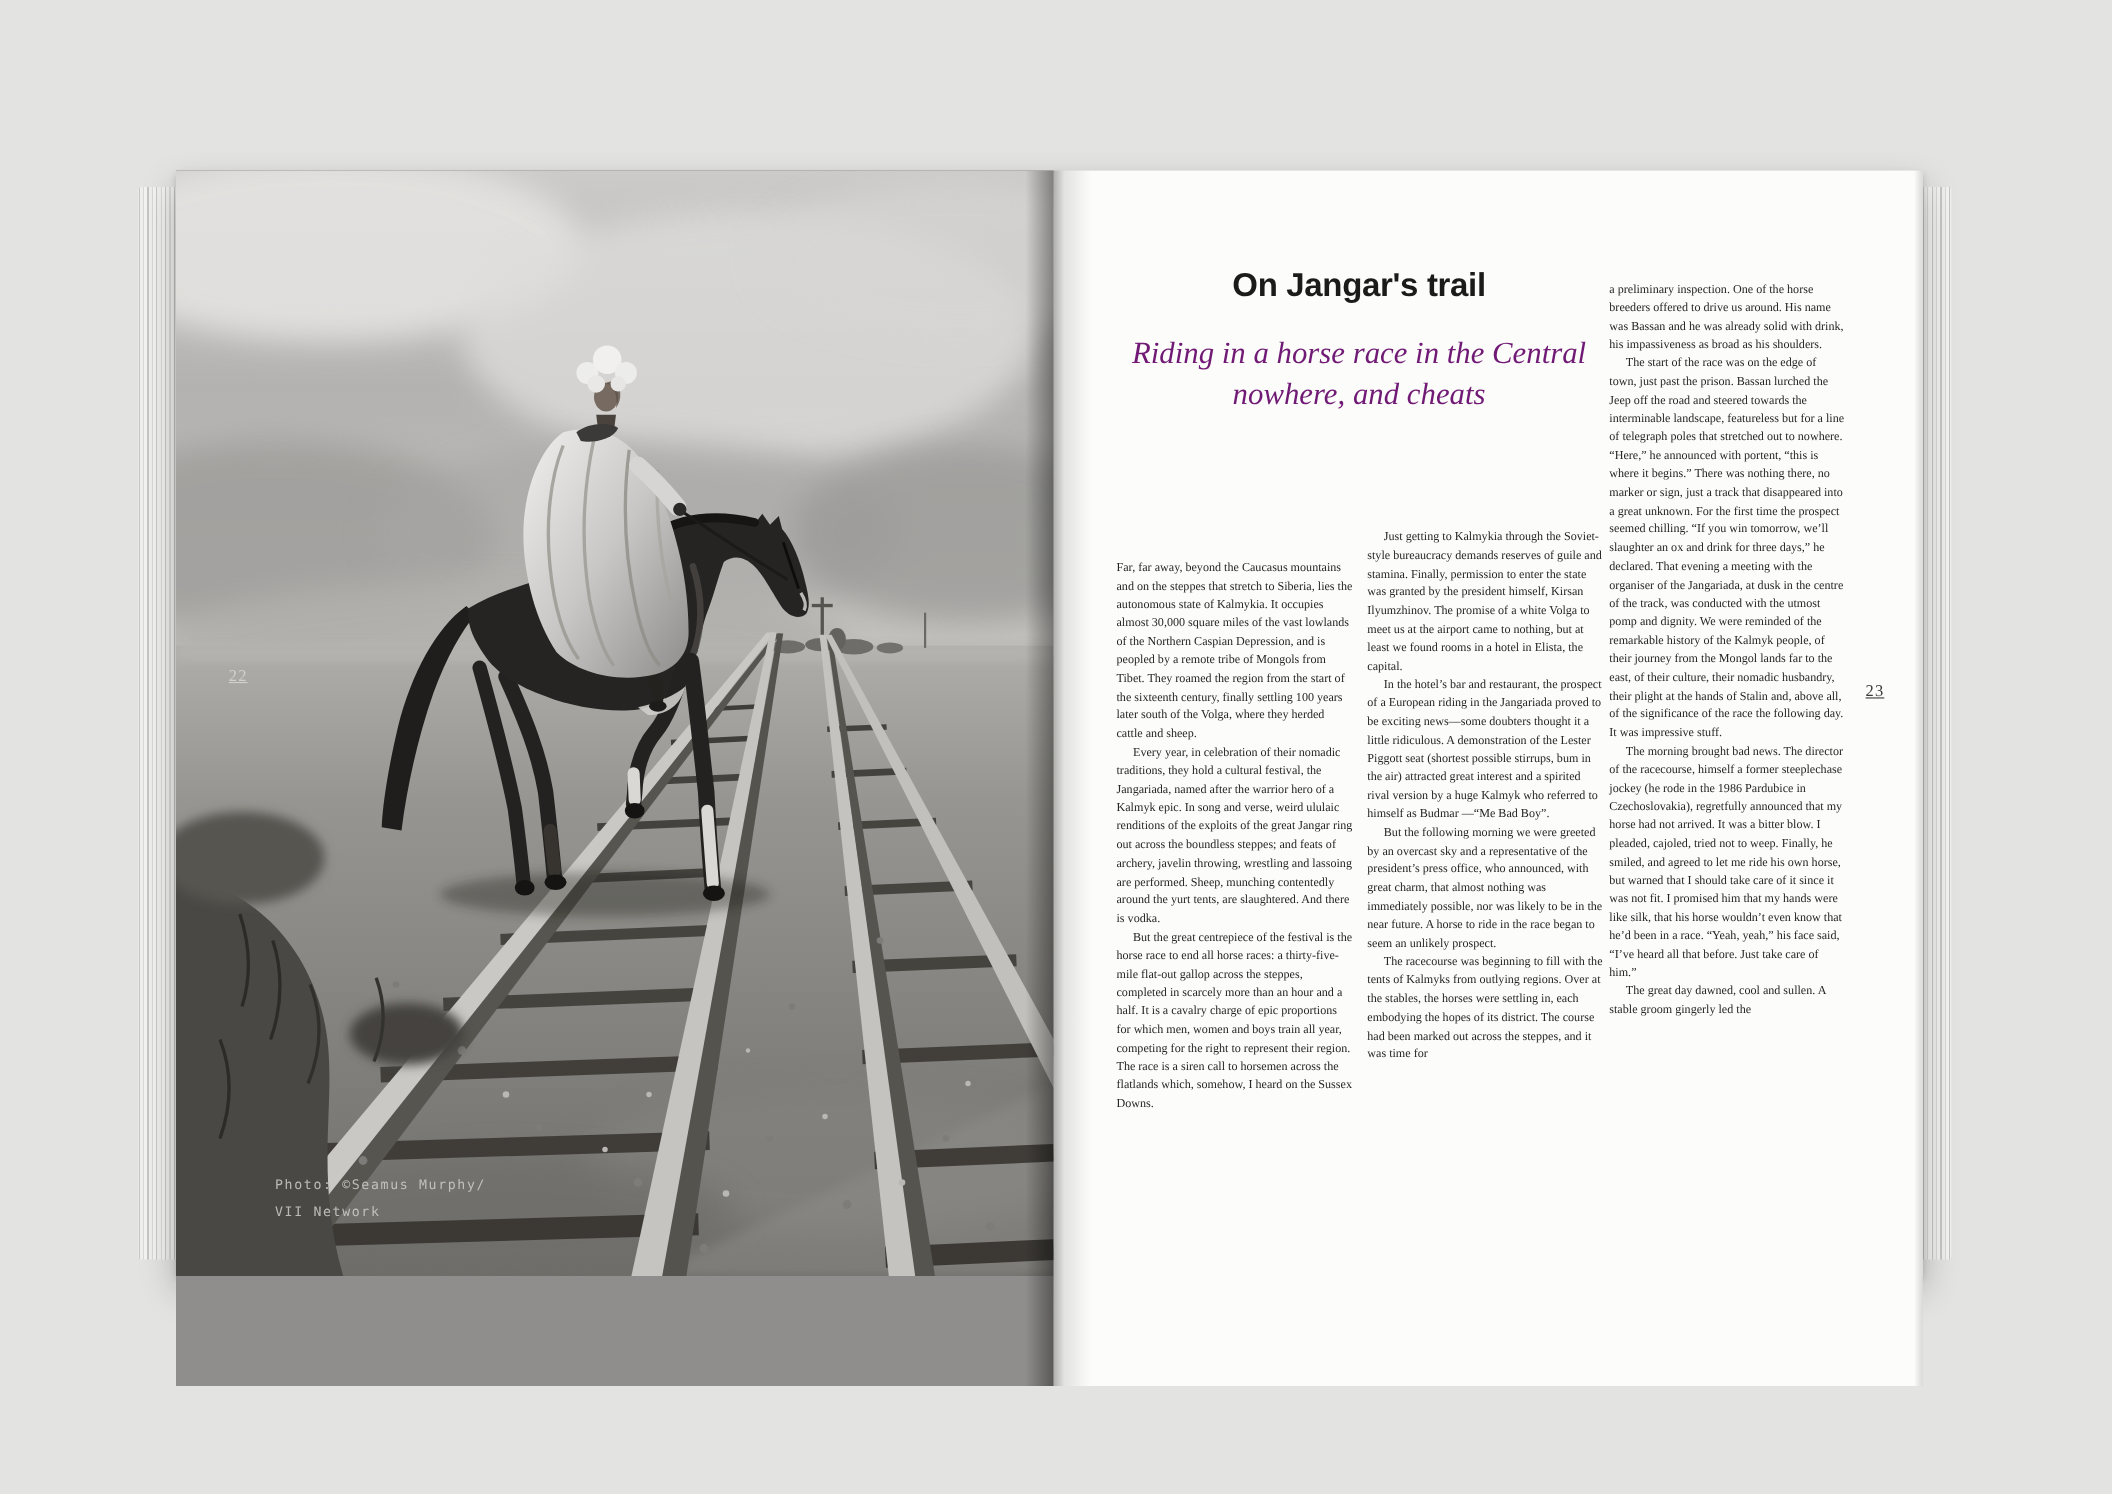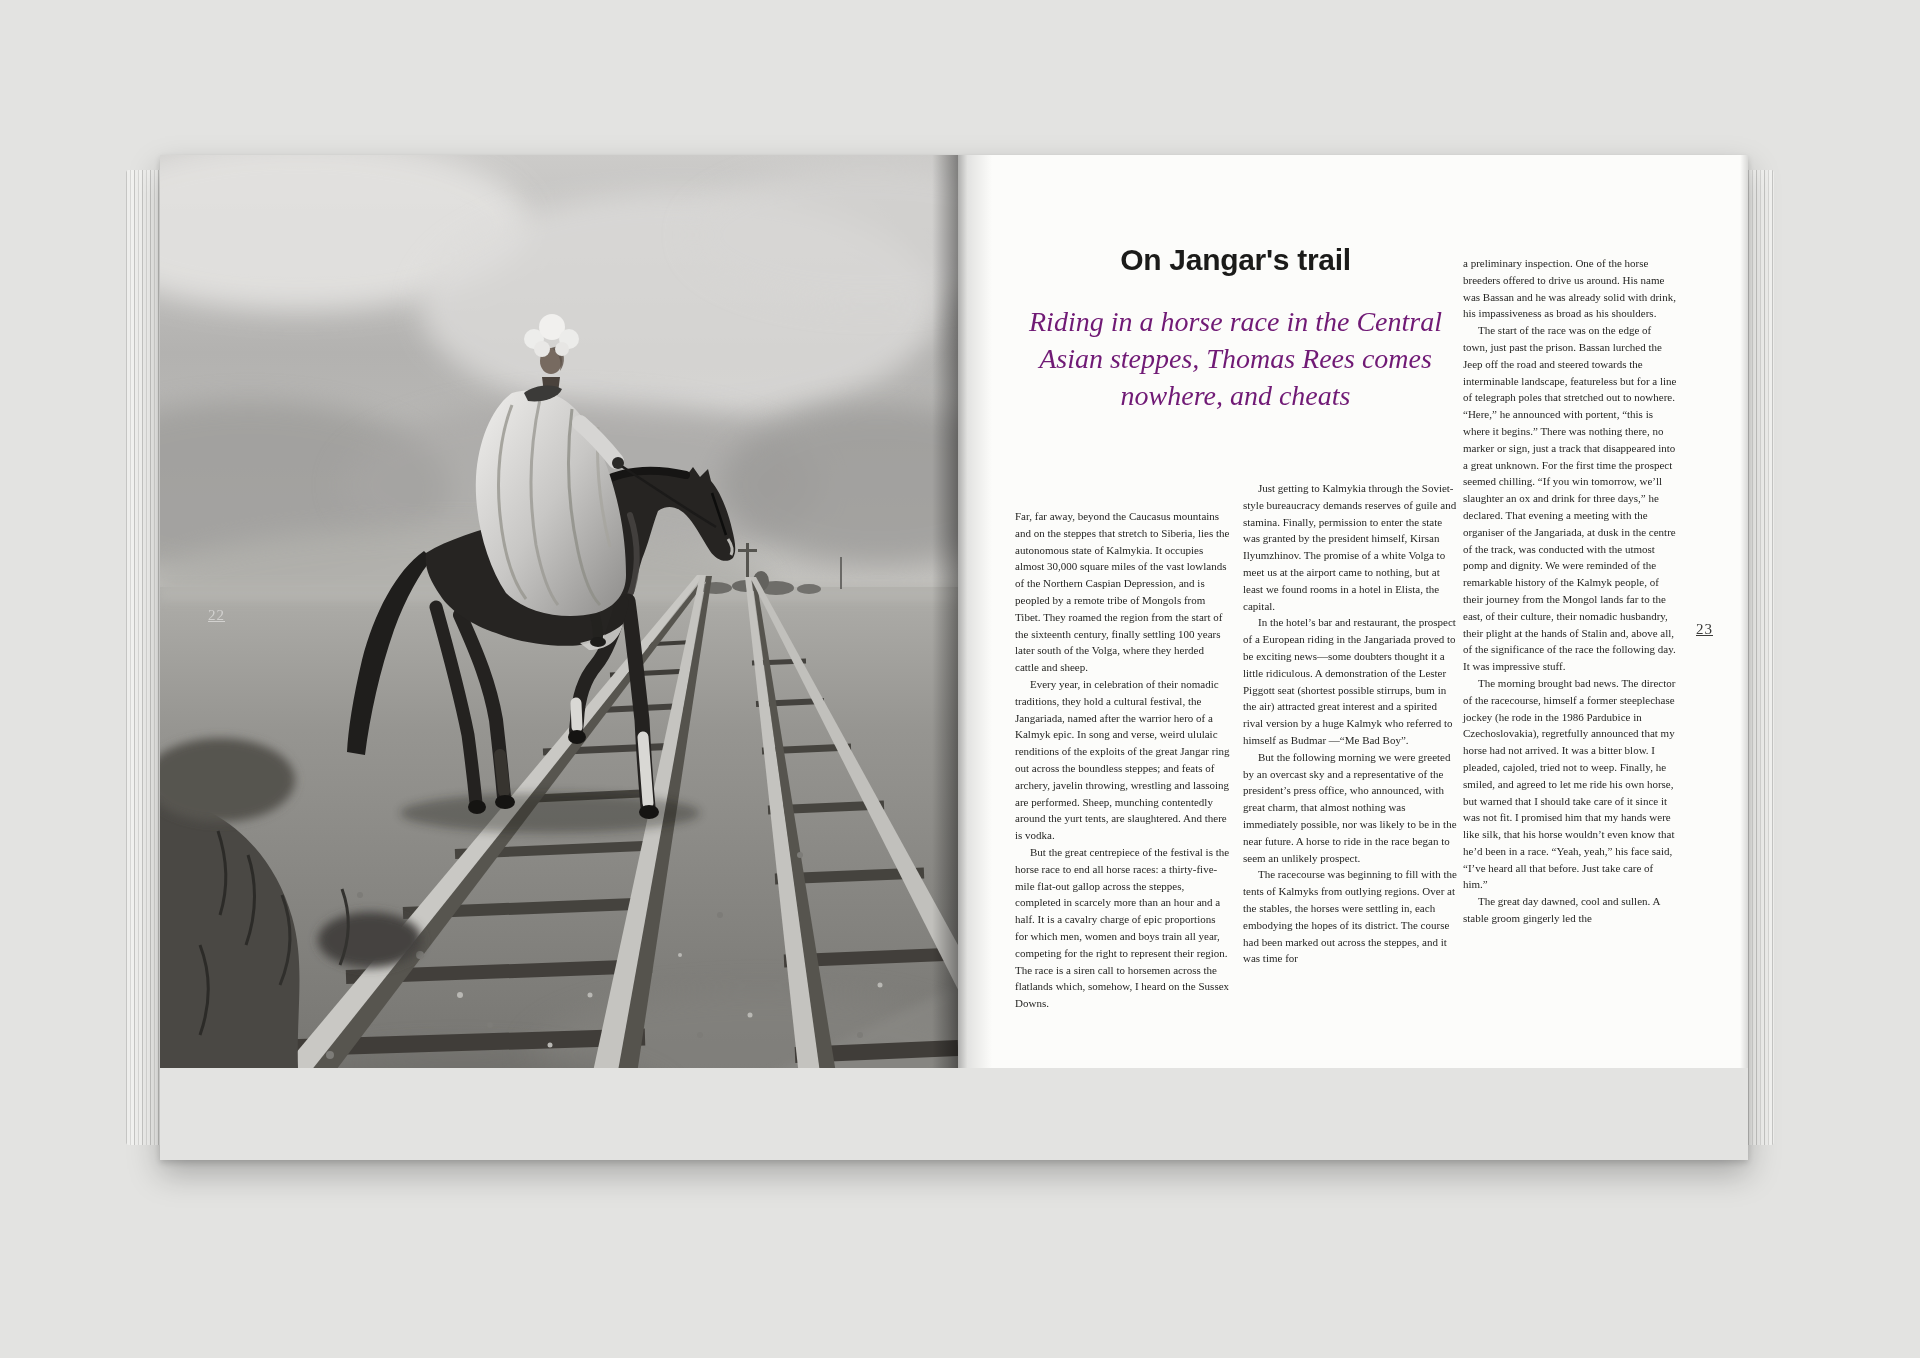--- a/index.html
+++ b/index.html
@@ -16,21 +16,21 @@
     background:repeating-linear-gradient(90deg,#c6c6c4 0 1px,#efefed 1px 4px,#d8d8d6 4px 5px,#f3f3f1 5px 8px);
   }
   .edge-stack.left{left:126px;width:34px;border-radius:3px 0 0 3px;}
   .edge-stack.right{left:1748px;width:26px;border-radius:0 3px 3px 0;}
 
   .spread{
     position:absolute;left:160px;top:155px;width:1588px;height:1005px;
     box-shadow:0 14px 30px rgba(0,0,0,.25),0 3px 6px rgba(0,0,0,.15);
     display:flex;
   }
-  .page{position:relative;height:913px;}
+  .page{position:relative;height:1105px;}
   .page-left{width:798px;background:#8f8e8c;overflow:hidden;}
   .page-left::after{ 
     content:"";position:absolute;right:0;top:0;width:26px;height:100%;
     background:linear-gradient(90deg,rgba(0,0,0,0) 0%,rgba(0,0,0,.38) 100%);
   }
   .page-right{width:790px;background:#fcfcfa;}
   .page-right::before{
     content:"";position:absolute;left:0;top:0;width:34px;height:100%;
     background:linear-gradient(90deg,rgba(0,0,0,.30) 0%,rgba(0,0,0,.10) 28%,rgba(0,0,0,0) 100%);
   }
@@ -260,21 +260,20 @@
         <div>Photo: ©Seamus Murphy/</div>
         <div>VII Network</div>
       </div>
     </div>
 
     <div class="page page-right">
       <h1 class="title">On Jangar's trail</h1>
 
       <div class="subtitle">
         <div>Riding in a horse race in the Central</div>
-        <div>Asian steppes, Thomas Rees comes</div>
         <div>nowhere, and cheats</div>
       </div>
 
       <div class="col col1">
           <p class="para">Far, far away, beyond the Caucasus mountains and on the steppes that stretch to Siberia, lies the autonomous state of Kalmykia. It occupies almost 30,000 square miles of the vast lowlands of the Northern Caspian Depression, and is peopled by a remote tribe of Mongols from Tibet. They roamed the region from the start of the sixteenth century, finally settling 100 years later south of the Volga, where they herded cattle and sheep.</p>
           <p class="para ind">Every year, in celebration of their nomadic traditions, they hold a cultural festival, the Jangariada, named after the warrior hero of a Kalmyk epic. In song and verse, weird ululaic renditions of the exploits of the great Jangar ring out across the boundless steppes; and feats of archery, javelin throwing, wrestling and lassoing are performed. Sheep, munching contentedly around the yurt tents, are slaughtered. And there is vodka.</p>
           <p class="para ind">But the great centrepiece of the festival is the horse race to end all horse races: a thirty-five-mile flat-out gallop across the steppes, completed in scarcely more than an hour and a half. It is a cavalry charge of epic proportions for which men, women and boys train all year, competing for the right to represent their region. The race is a siren call to horsemen across the flatlands which, somehow, I heard on the Sussex Downs.</p>
         </div>
       <div class="col col2">
           <p class="para ind">Just getting to Kalmykia through the Soviet-style bureaucracy demands reserves of guile and stamina. Finally, permission to enter the state was granted by the president himself, Kirsan Ilyumzhinov. The promise of a white Volga to meet us at the airport came to nothing, but at least we found rooms in a hotel in Elista, the capital.</p>

